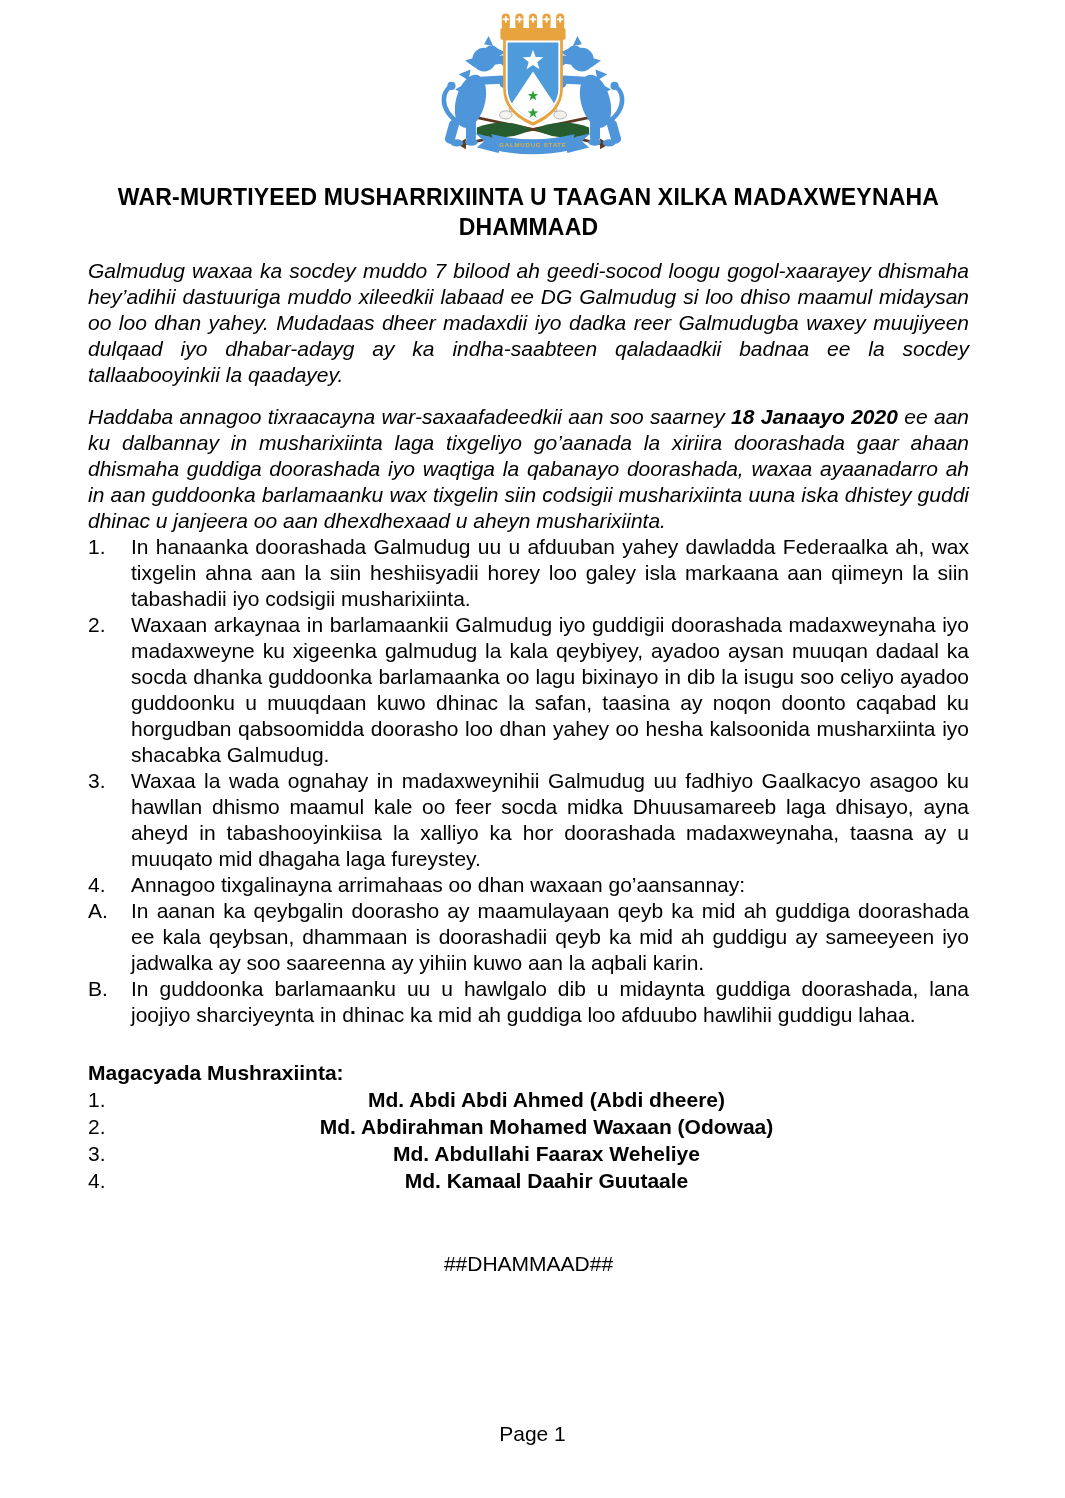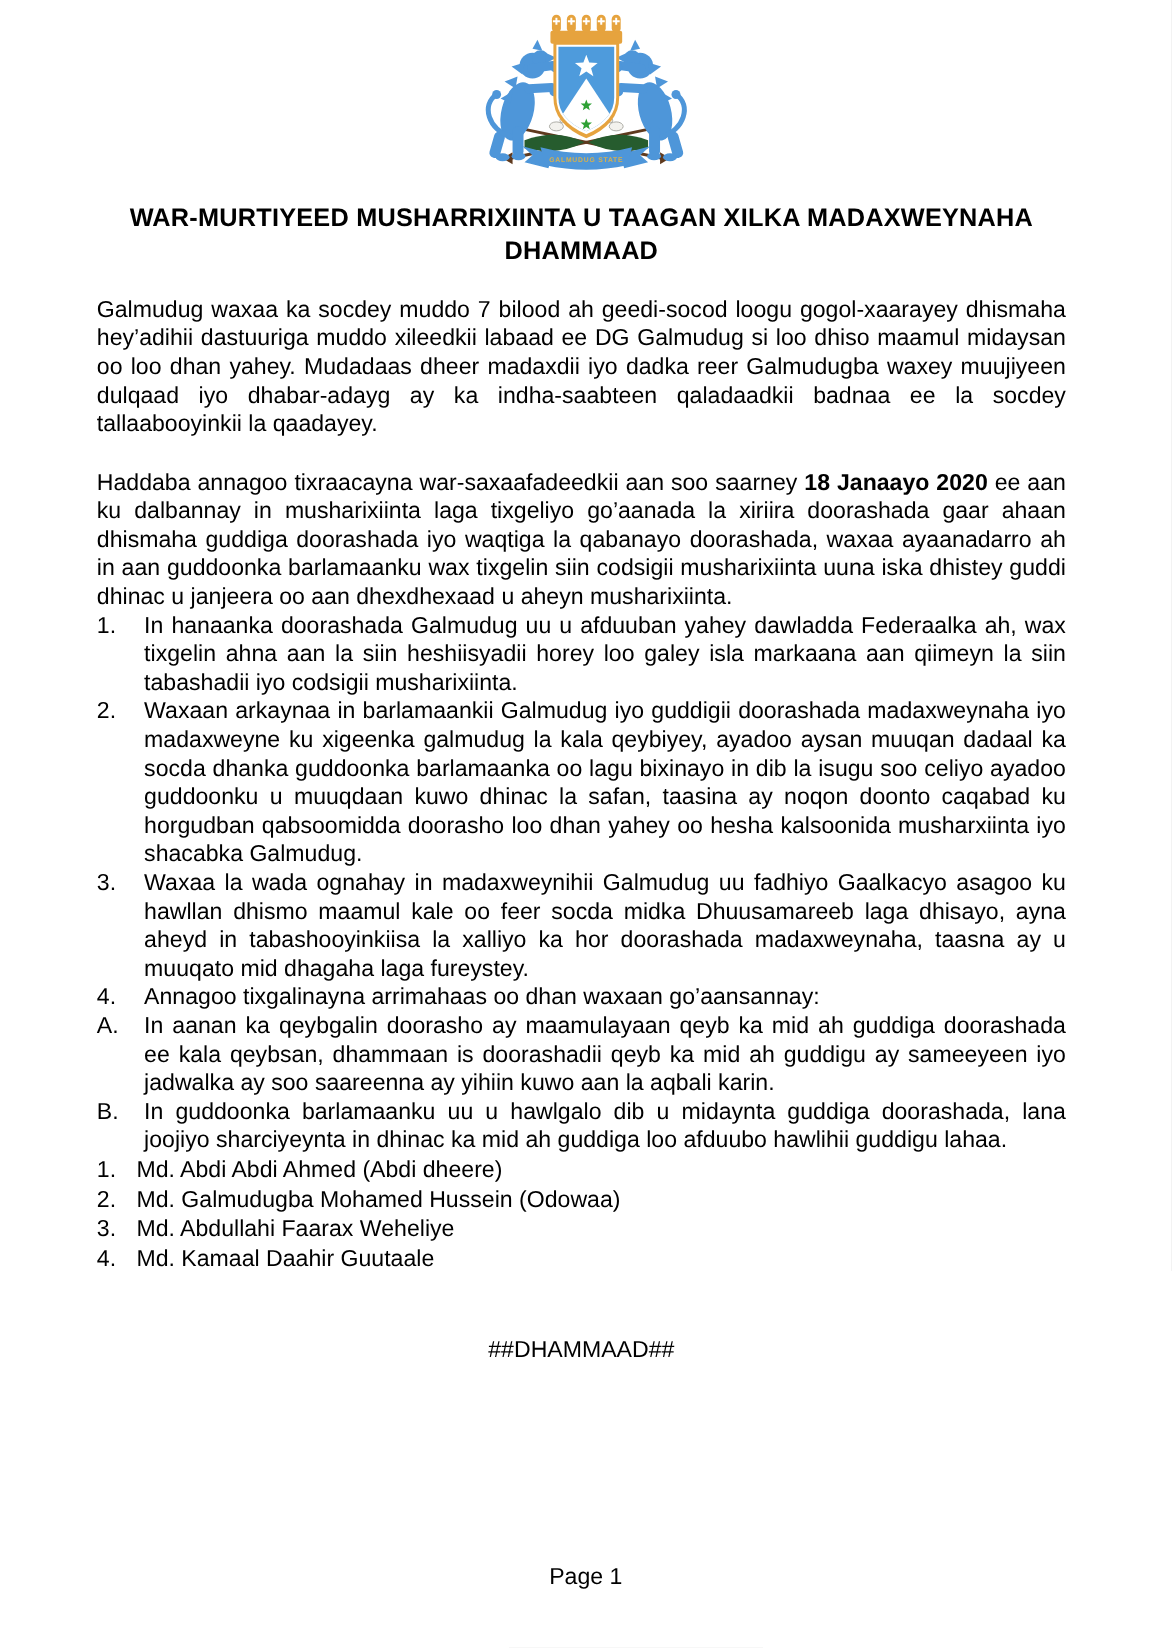--- a/index.html
+++ b/index.html
@@ -25,45 +25,46 @@
     line-height: 30px;
     letter-spacing: 0.2px;
   }
   .dateline {
     text-align: right;
     font-size: 21px;
     line-height: 27px;
     margin-top: 3px;
   }
   .para {
-    margin: 27px 0 0 0;
+    margin: 16px 0 0 0;
     font-size: 21px;
     line-height: 26px;
     text-align: justify;
+    font-style: italic;
   }
   .section-heading {
     margin: 25px 0 0 0;
     font-size: 21px;
     line-height: 26px;
     font-weight: bold;
   }
   .list { margin: 0; }
   .list-item { display: flex; font-size: 21px; line-height: 26px; }
   .list-item .marker { flex: none; width: 43px; }
   .list-item .item-text { flex: 1; text-align: justify; }
 
   .names-heading {
     margin: 31px 0 0 0;
     font-size: 21px;
     line-height: 27px;
     font-weight: bold;
   }
   .names .list-item { line-height: 27px; }
   .names .list-item .marker { width: 36px; }
-  .names .list-item .item-text { text-align: left; }
+  .names .list-item .item-text { text-align: center; font-weight: bold; }
 
   .end-marker {
     margin-top: 58px;
     text-align: center;
     font-size: 21px;
   }
   .page-footer {
     position: absolute;
     left: 0; right: 0;
     bottom: 52px;
@@ -205,29 +206,30 @@
       <div class="list-item">
         <span class="marker">A.</span>
         <div class="item-text">In aanan ka qeybgalin doorasho ay maamulayaan qeyb ka mid ah guddiga doorashada ee kala qeybsan, dhammaan is doorashadii qeyb ka mid ah guddigu ay sameeyeen iyo jadwalka ay soo saareenna ay yihiin kuwo aan la aqbali karin.</div>
       </div>
       <div class="list-item">
         <span class="marker">B.</span>
         <div class="item-text">In guddoonka barlamaanku uu u hawlgalo dib u midaynta guddiga doorashada, lana joojiyo sharciyeynta in dhinac ka mid ah guddiga loo afduubo hawlihii guddigu lahaa.</div>
       </div>
     </div>
 
+    <h2 class="names-heading">Magacyada Mushraxiinta:</h2>
 
     <div class="list names">
       <div class="list-item">
         <span class="marker">1.</span>
         <div class="item-text">Md. Abdi Abdi Ahmed (Abdi dheere)</div>
       </div>
       <div class="list-item">
         <span class="marker">2.</span>
-        <div class="item-text">Md. Galmudugba Mohamed Hussein (Odowaa)</div>
+        <div class="item-text">Md. Abdirahman Mohamed Waxaan (Odowaa)</div>
       </div>
       <div class="list-item">
         <span class="marker">3.</span>
         <div class="item-text">Md. Abdullahi Faarax Weheliye</div>
       </div>
       <div class="list-item">
         <span class="marker">4.</span>
         <div class="item-text">Md. Kamaal Daahir Guutaale</div>
       </div>
     </div>

